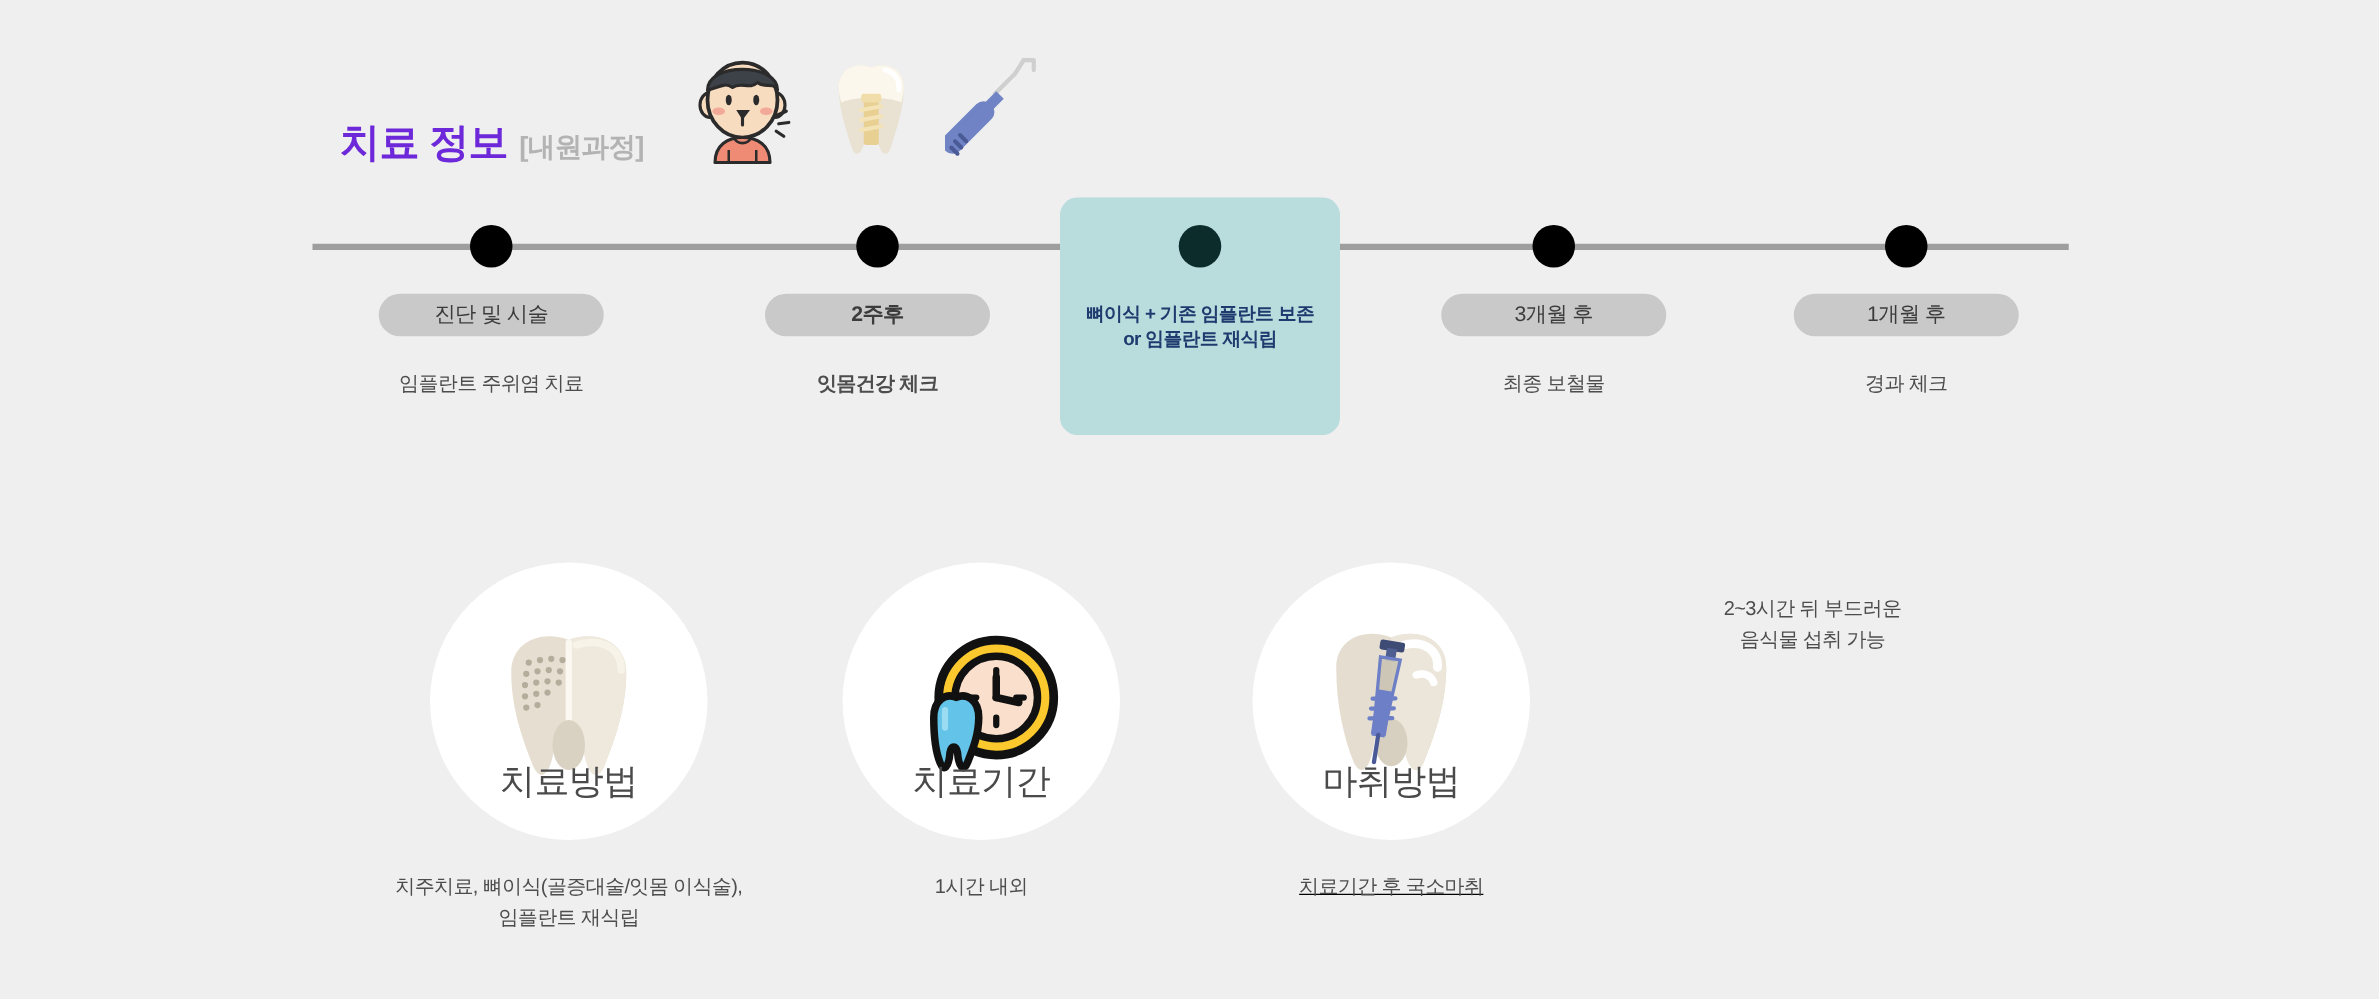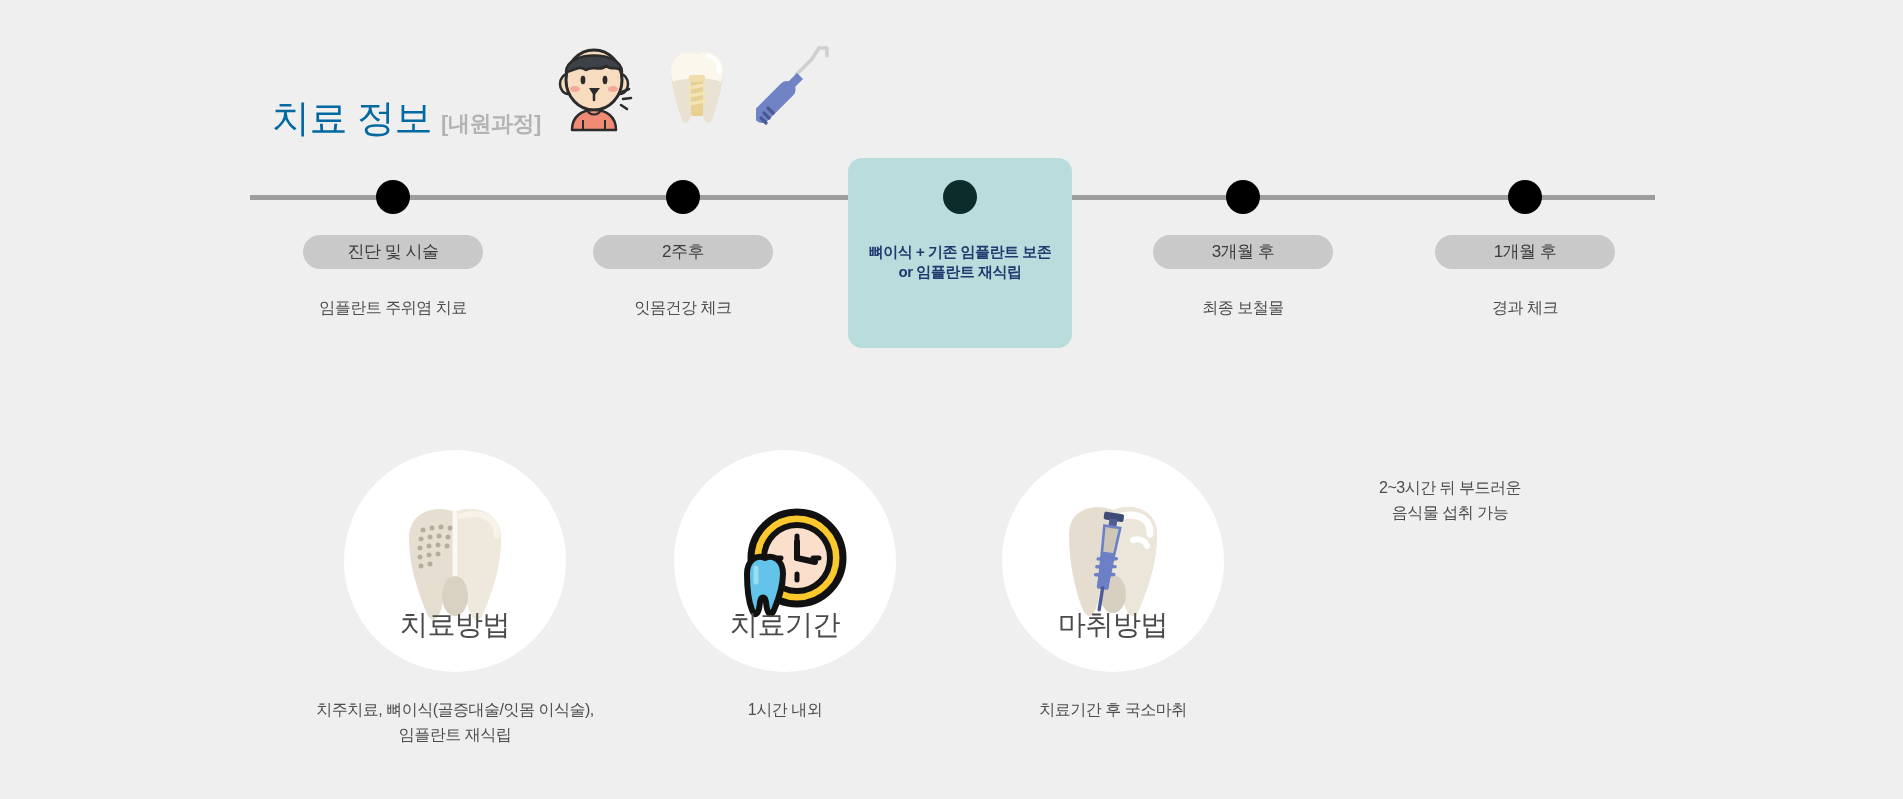--- a/index.html
+++ b/index.html
@@ -21,23 +21,23 @@
   }
   .title-block {
     position: absolute;
     left: 272px; top: 93px;
     display: flex;
     align-items: baseline;
     gap: 9px;
     white-space: nowrap;
   }
   .title-main {
-    font-size: 38px;
-    font-weight: normal;
-    color: #0369a1;
+    font-size: 32px;
+    font-weight: bold;
+    color: #6d28d9;
     letter-spacing: -0.5px;
   }
   .title-sub {
     font-size: 22px;
     font-weight: bold;
     color: #b3b3b3;
     letter-spacing: -0.5px;
   }
 
   .header-icons {
@@ -214,21 +214,21 @@
 
   <div class="tl-highlight-bg"></div>
   <div class="tl-line"></div>
 
   <div class="tl-item" style="left:280px;">
     <div class="tl-dot"></div>
     <div class="tl-pill">진단 및 시술</div>
     <div class="tl-desc">임플란트 주위염 치료</div>
   </div>
 
-  <div class="tl-item" style="left:570px;">
+  <div class="tl-item" style="left:589px;font-weight:bold;">
     <div class="tl-dot"></div>
     <div class="tl-pill">2주후</div>
     <div class="tl-desc">잇몸건강 체크</div>
   </div>
 
   <div class="tl-item active" style="left:847px;">
     <div class="tl-dot"></div>
     <div class="tl-desc">뼈이식 + 기존 임플란트 보존
 or 임플란트 재식립</div>
   </div>
@@ -296,21 +296,21 @@
           <path d="M74 56 L92 60" stroke="#111111" stroke-width="6" stroke-linecap="round"></path>
           <path d="M24 72 C24 58, 34 52, 42 56 C50 52, 60 58, 60 72 C60 86, 55 98, 51 108 C48 116, 44 112, 43 100 C42 94, 38 94, 37 100 C36 112, 32 116, 29 108 C25 98, 24 86, 24 72 Z" fill="#63c3e8" stroke="#111111" stroke-width="6" stroke-linejoin="round"></path>
           <path d="M33 66 L33 80" stroke="#9adcf2" stroke-width="5" stroke-linecap="round"></path>
         </svg>
       </div>
       <div class="card-label">치료기간</div>
     </div>
     <div class="card-desc">1시간 내외</div>
   </div>
 
-  <div class="card" style="left:963px;">
+  <div class="card" style="left:963px;text-decoration:underline;">
     <div class="card-circle">
       <div class="card-icon" style="top:40px;">
         <svg width="120" height="140" viewBox="0 0 120 140">
           <path d="M16 44 C16 20, 40 12, 60 20 C80 12, 104 20, 104 44 C104 74, 94 100, 86 120 C80 132, 72 126, 69 100 C67 86, 49 86, 47 100 C44 126, 36 132, 30 120 C22 100, 16 74, 16 44 Z" fill="#e5ded0"></path>
           <path d="M60 20 C80 12, 104 20, 104 44 C104 74, 94 100, 86 120 C80 132, 72 126, 69 100 C68 92, 64 88, 60 88 Z" fill="#ece6da"></path>
           <path d="M70 26 C86 22, 98 30, 97 44" fill="none" stroke="#ffffff" stroke-width="7" stroke-linecap="round"></path>
           <path d="M80 50 C86 48, 92 50, 94 56" fill="none" stroke="#ffffff" stroke-width="6" stroke-linecap="round"></path>
           <ellipse cx="60" cy="104" rx="13" ry="19" fill="#d7d0c0"></ellipse>
           <g transform="rotate(9 52 70)">
             <rect x="44" y="22" width="20" height="8" rx="2" fill="#3d4b75"></rect>

